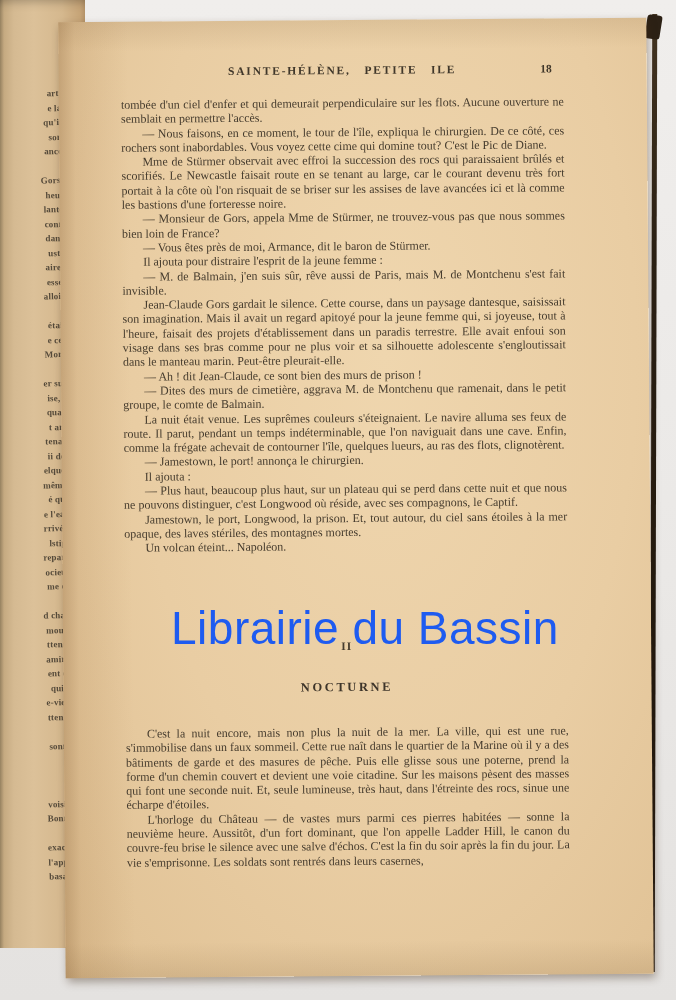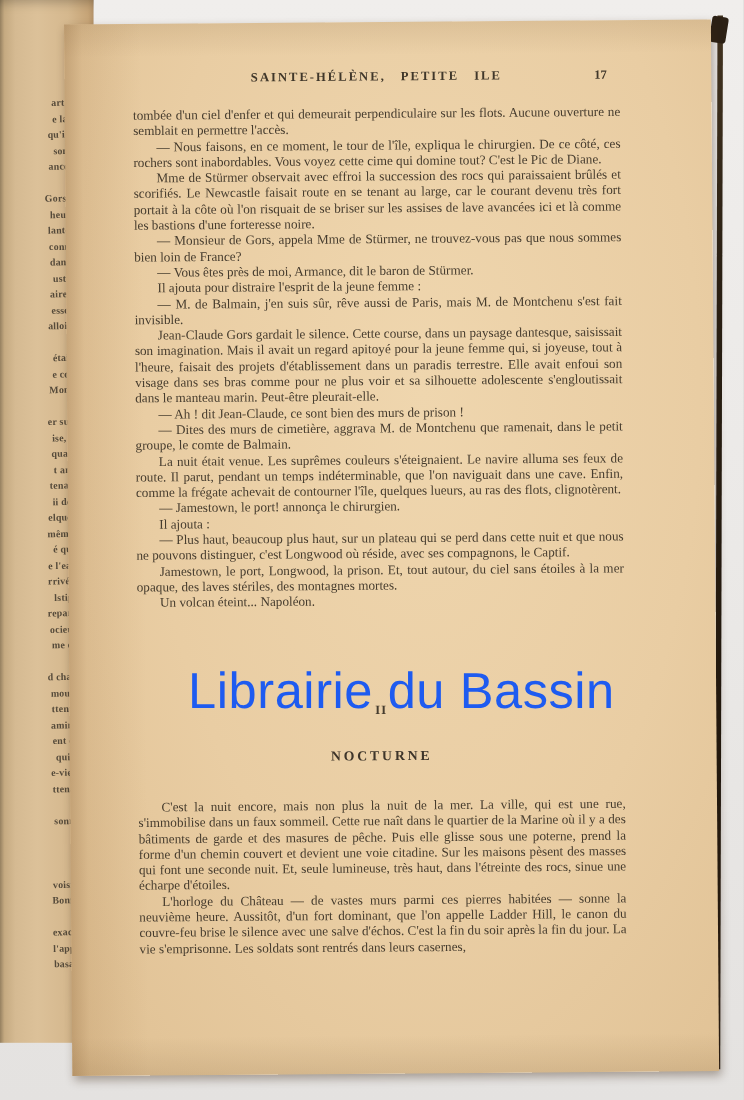--- a/index.html
+++ b/index.html
@@ -143,21 +143,21 @@
   </div>
 
   <div class="cover-edge"></div>
   <div class="cover-corner"></div>
 
   <div class="page">
     <div class="content">
 
       <div class="running-header">
         <span class="header-title">SAINTE-HÉLÈNE, PETITE ILE</span>
-        <span class="page-number">17</span>
+        <span class="page-number">18</span>
       </div>
 
       <div class="body-text part1">
         <p class="para noindent">tombée d'un ciel d'enfer et qui demeurait perpendiculaire sur les flots. Aucune ouverture ne semblait en permettre l'accès.</p>
         <p class="para">— Nous faisons, en ce moment, le tour de l'île, expliqua le chirurgien. De ce côté, ces rochers sont inabordables. Vous voyez cette cime qui domine tout? C'est le Pic de Diane.</p>
         <p class="para">Mme de Stürmer observait avec effroi la succession des rocs qui paraissaient brûlés et scorifiés. Le Newcastle faisait route en se tenant au large, car le courant devenu très fort portait à la côte où l'on risquait de se briser sur les assises de lave avancées ici et là comme les bastions d'une forteresse noire.</p>
         <p class="para">— Monsieur de Gors, appela Mme de Stürmer, ne trouvez-vous pas que nous sommes bien loin de France?</p>
         <p class="para">— Vous êtes près de moi, Armance, dit le baron de Stürmer.</p>
         <p class="para">Il ajouta pour distraire l'esprit de la jeune femme :</p>
         <p class="para">— M. de Balmain, j'en suis sûr, rêve aussi de Paris, mais M. de Montchenu s'est fait invisible.</p>

